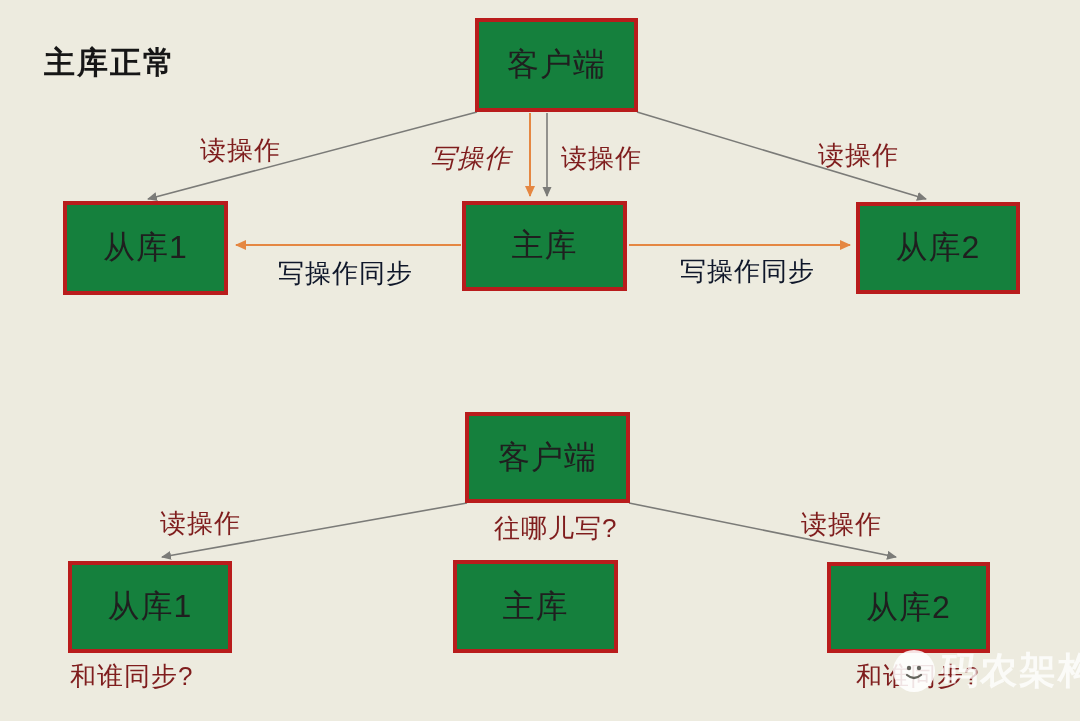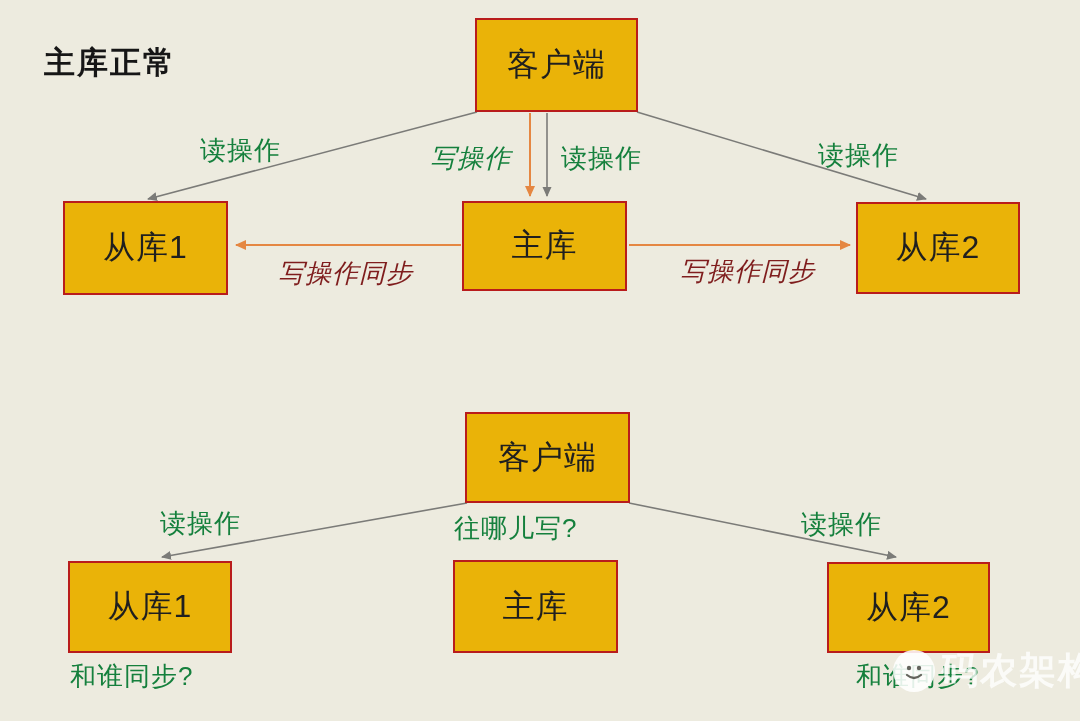--- a/index.html
+++ b/index.html
@@ -4,30 +4,30 @@
 <style>
   html,body{margin:0;padding:0;}
   body{font-family:"Liberation Sans","DejaVu Sans",sans-serif;}
   .canvas{
     position:relative;width:1080px;height:721px;
     background:#EDEBDF;overflow:hidden;padding-left:28px;
   }
   .arrow-layer{position:absolute;left:0;top:0;width:1080px;height:721px;pointer-events:none;}
   .node{
     position:absolute;display:flex;align-items:center;justify-content:center;
-    background:#eab308;border:2px solid #b91c1c;box-sizing:border-box;
+    background:#15803d;border:4px solid #b91c1c;box-sizing:border-box;
     font-size:32px;color:#1F1F1F;letter-spacing:1px;
   }
   .sec-title{
     position:absolute;font-size:31px;font-weight:600;color:#161616;letter-spacing:2px;
   }
   .lbl{
-    position:absolute;font-size:26px;color:#15803d;white-space:nowrap;letter-spacing:1px;
+    position:absolute;font-size:26px;color:#7f1d1d;white-space:nowrap;letter-spacing:1px;
   }
-  .lbl-orange{color:#7f1d1d;font-style:italic;}
+  .lbl-orange{color:#0f172a;}
   .watermark{
     position:absolute;left:893px;top:646px;display:flex;align-items:center;gap:6px;
     z-index:5;
   }
   .wm-icon{
     width:42px;height:42px;border-radius:50%;
     background:rgba(255,255,255,0.88);
     display:flex;align-items:center;justify-content:center;flex:0 0 auto;
   }
   .wm-text{
@@ -76,21 +76,21 @@
   <div class="lbl lbl-orange" style="left:278px;top:256px;">写操作同步</div>
   <div class="lbl lbl-orange" style="left:680px;top:254px;">写操作同步</div>
 
 
   <div class="node" style="left:465px;top:412px;width:165px;height:91px;">客户端</div>
   <div class="node" style="left:68px;top:561px;width:164px;height:92px;">从库1</div>
   <div class="node" style="left:453px;top:560px;width:165px;height:93px;">主库</div>
   <div class="node" style="left:827px;top:562px;width:163px;height:91px;">从库2</div>
 
   <div class="lbl" style="left:160px;top:506px;">读操作</div>
-  <div class="lbl" style="left:454px;top:511px;">往哪儿写?</div>
+  <div class="lbl" style="left:494px;top:511px;">往哪儿写?</div>
   <div class="lbl" style="left:801px;top:507px;">读操作</div>
   <div class="lbl" style="left:70px;top:659px;">和谁同步?</div>
   <div class="lbl" style="left:856px;top:659px;">和谁同步?</div>
 
   <div class="watermark">
     <span class="wm-icon">
       <svg width="30" height="30" viewBox="0 0 30 30">
         <circle cx="10" cy="12" r="2.2" fill="#4a4a42" opacity="0.85"></circle>
         <circle cx="20" cy="12" r="2.2" fill="#4a4a42" opacity="0.85"></circle>
         <path d="M8 19 Q15 25 22 19" stroke="#4a4a42" stroke-width="2.2" fill="none" opacity="0.85" stroke-linecap="round"></path>

